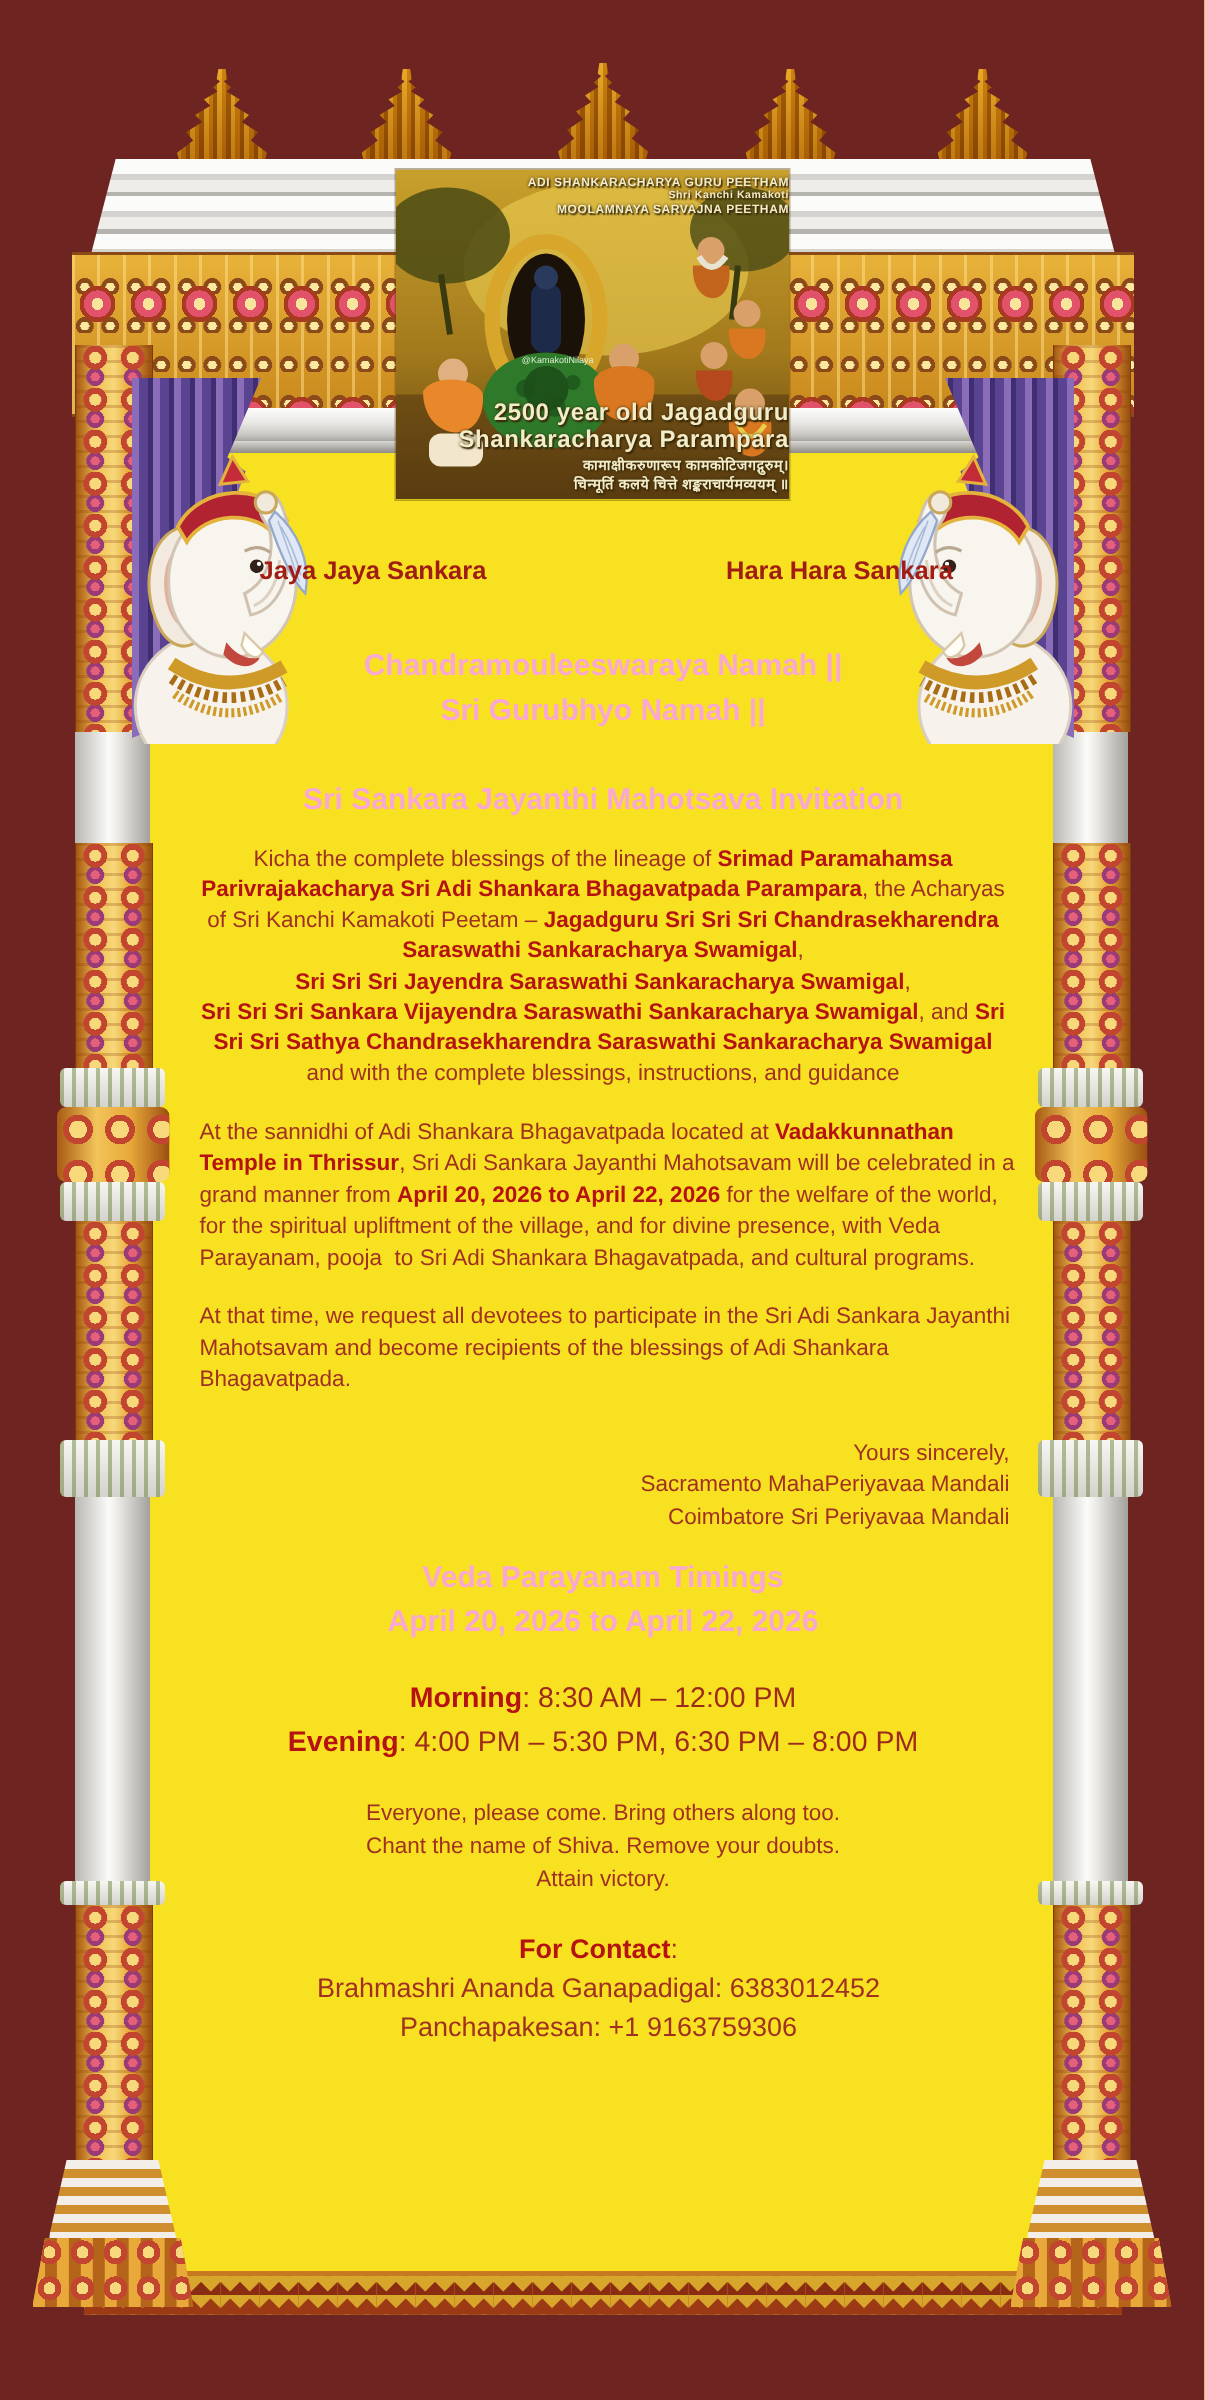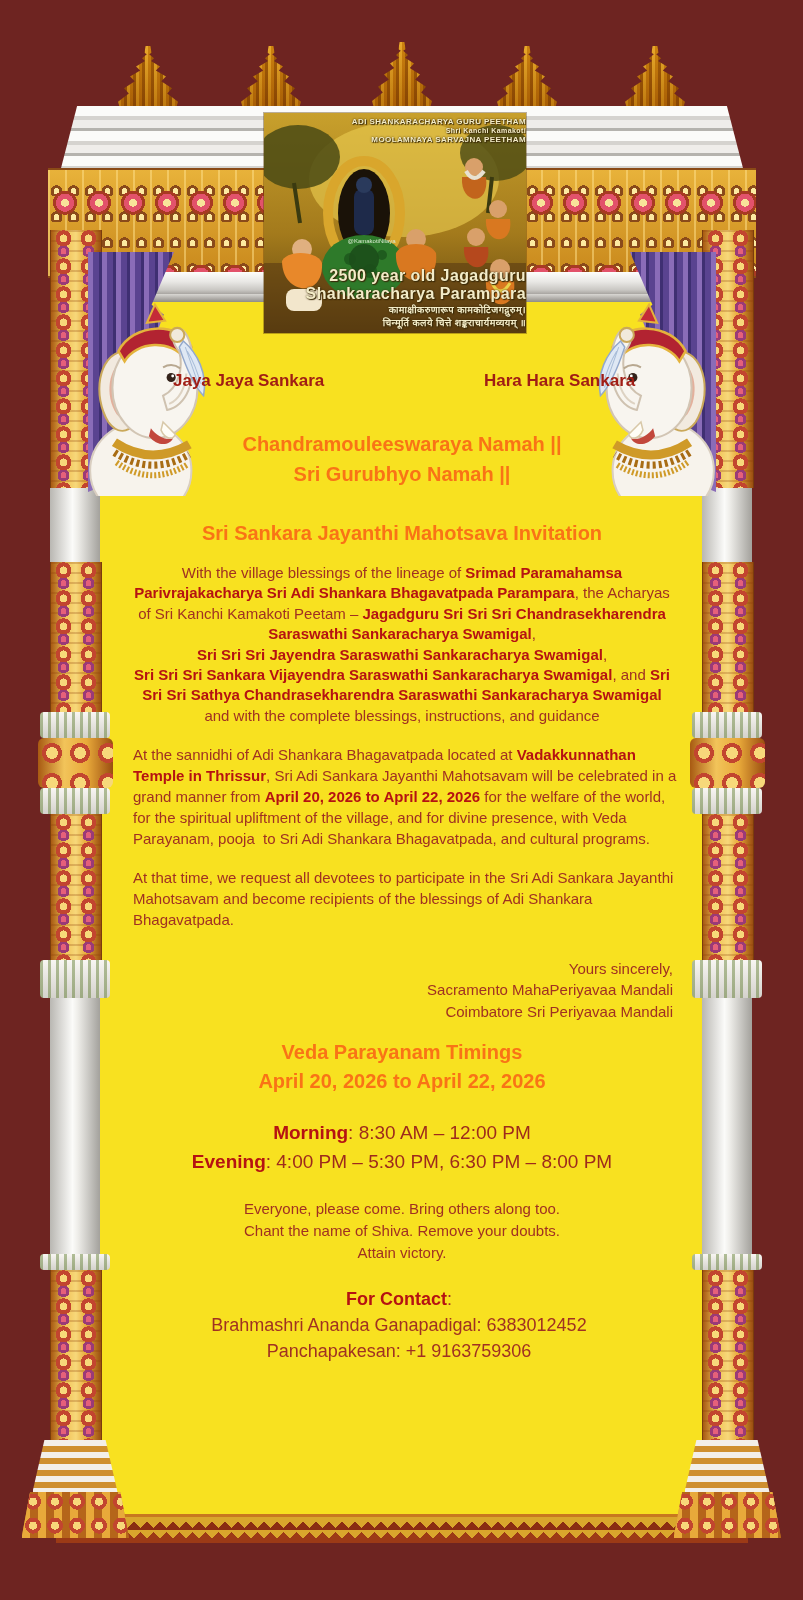--- a/index.html
+++ b/index.html
@@ -92,21 +92,21 @@
   .bottom-strip{position:absolute;left:56px;top:1514px;width:692px;height:26px;z-index:5;}
   .zig-top{height:13px;background:linear-gradient(-45deg,#8a2c12 6px,rgba(0,0,0,0) 0),linear-gradient(45deg,#8a2c12 6px,rgba(0,0,0,0) 0),#d9a62c;
     background-position:left bottom;background-repeat:repeat-x;background-size:13px 13px;border-top:3px solid #c8781f;}
   .zig-bottom{height:13px;background:linear-gradient(-135deg,#d9a62c 6px,rgba(0,0,0,0) 0),linear-gradient(135deg,#d9a62c 6px,rgba(0,0,0,0) 0),#9c3a16;
     background-position:left top;background-repeat:repeat-x;background-size:13px 13px;}
 
   
   .txt{position:absolute;z-index:20;color:#a03122;}
   .rich{white-space:pre-wrap;}
   .rich b{color:#b51212;}
-  .crimson{color:#f97316;}
+  .crimson{color:#f9a8d4;}
   .salut{font-weight:bold;font-size:17px;color:#a01d15;}
   .salut-left{left:173px;top:371px;}
   .salut-right{left:484px;top:371px;}
   .mantra{left:100px;top:429px;width:604px;text-align:center;font-weight:bold;font-size:20px;line-height:1.5;}
   .title{left:100px;top:522px;width:604px;text-align:center;font-weight:bold;font-size:20px;}
   .para{font-size:15px;line-height:1.36;}
   .para1{left:130px;top:563px;width:544px;text-align:center;}
   .para2{left:133px;top:744px;width:546px;text-align:left;line-height:1.4;}
   .para3{left:133px;top:867px;width:546px;text-align:left;line-height:1.4;}
   .signoff{left:133px;top:958px;width:540px;text-align:right;font-size:15px;line-height:1.42;}
@@ -279,21 +279,21 @@
   <div class="txt salut salut-left">Jaya Jaya Sankara</div>
   <div class="txt salut salut-right">Hara Hara Sankara</div>
 
   <div class="txt mantra crimson">
     <div>Chandramouleeswaraya Namah ||</div>
     <div>Sri Gurubhyo Namah ||</div>
   </div>
 
   <div class="txt title crimson">Sri Sankara Jayanthi Mahotsava Invitation</div>
 
-  <div class="txt para para1 rich"><span>With the village blessings of the lineage of </span><b>Srimad Paramahamsa Parivrajakacharya Sri Adi Shankara Bhagavatpada Parampara</b><span>, the Acharyas of Sri Kanchi Kamakoti Peetam – </span><b>Jagadguru Sri Sri Sri Chandrasekharendra Saraswathi Sankaracharya Swamigal</b><span>,
+  <div class="txt para para1 rich"><span>Kicha the complete blessings of the lineage of </span><b>Srimad Paramahamsa Parivrajakacharya Sri Adi Shankara Bhagavatpada Parampara</b><span>, the Acharyas of Sri Kanchi Kamakoti Peetam – </span><b>Jagadguru Sri Sri Sri Chandrasekharendra Saraswathi Sankaracharya Swamigal</b><span>,
 </span><b>Sri Sri Sri Jayendra Saraswathi Sankaracharya Swamigal</b><span>,
 </span><b>Sri Sri Sri Sankara Vijayendra Saraswathi Sankaracharya Swamigal</b><span>, and </span><b>Sri Sri Sri Sathya Chandrasekharendra Saraswathi Sankaracharya Swamigal</b><span> and with the complete blessings, instructions, and guidance</span></div>
   <div class="txt para para2 rich"><span>At the sannidhi of Adi Shankara Bhagavatpada located at </span><b>Vadakkunnathan Temple in Thrissur</b><span>, Sri Adi Sankara Jayanthi Mahotsavam will be celebrated in a grand manner from </span><b>April 20, 2026 to April 22, 2026</b><span> for the welfare of the world, for the spiritual upliftment of the village, and for divine presence, with Veda Parayanam, pooja  to Sri Adi Shankara Bhagavatpada, and cultural programs.</span></div>
   <div class="txt signoff">
     <div>Yours sincerely,</div>
     <div>Sacramento MahaPeriyavaa Mandali</div>
     <div>Coimbatore Sri Periyavaa Mandali</div>
   </div>
 
   <div class="txt para para3">At that time, we request all devotees to participate in the Sri Adi Sankara Jayanthi Mahotsavam and become recipients of the blessings of Adi Shankara Bhagavatpada.</div>

